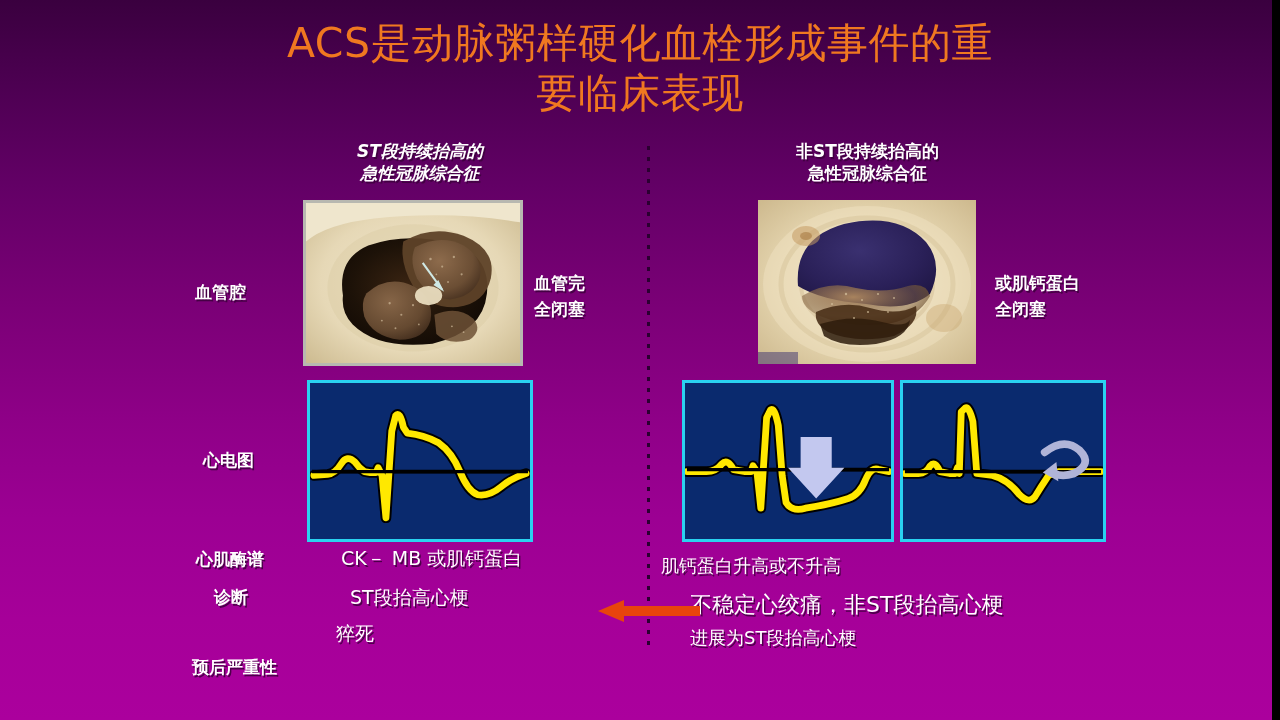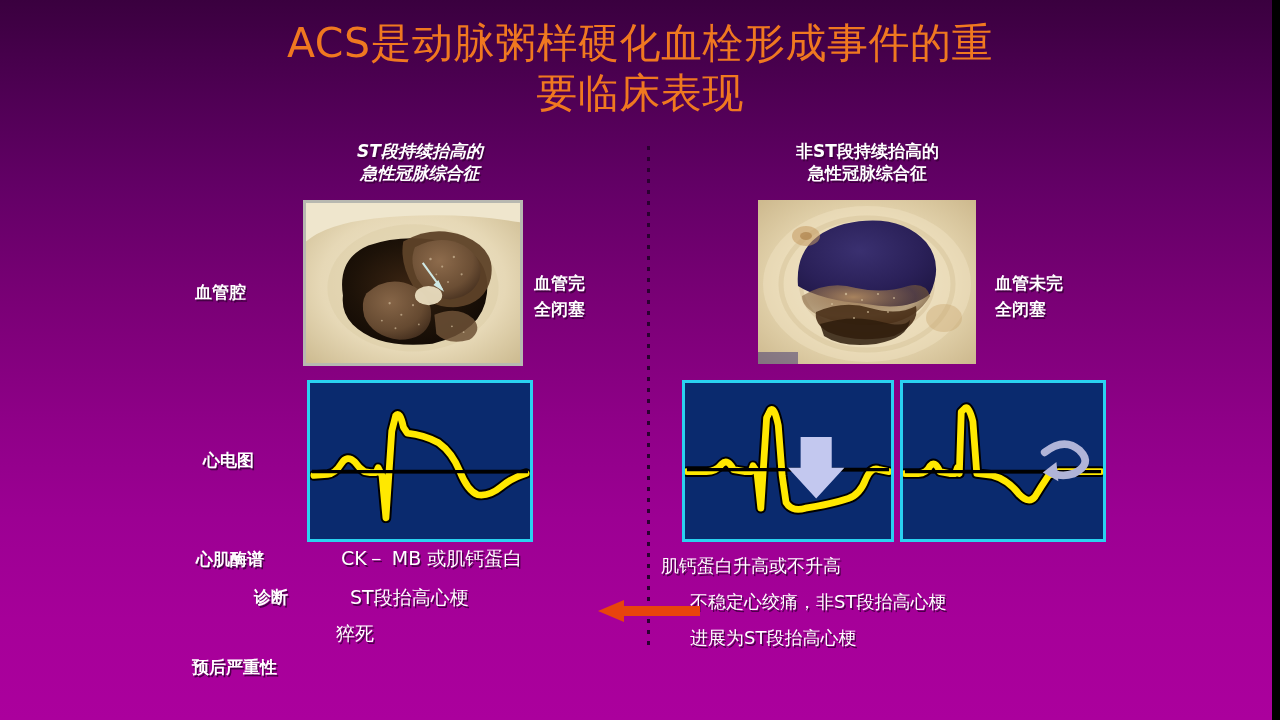--- a/index.html
+++ b/index.html
@@ -62,21 +62,21 @@
     color: #ffffff;
     font-size: 17px;
     font-weight: bold;
     white-space: nowrap;
     text-shadow: 1.5px 1.5px 0 rgba(60,0,60,0.85);
     font-family: "DejaVu Sans", sans-serif;
   }
   #label-lumen   { left: 195px; top: 281px; text-align: right; }
   #label-ecg     { left: 203px; top: 449px; }
   #label-enzyme  { left: 196px; top: 548px; }
-  #label-diag    { left: 214px; top: 586px; margin-left: 40px; }
+  #label-diag    { left: 214px; top: 586px; }
   #label-prog    { left: 192px; top: 656px; }
 
   
   .side-note {
     position: absolute;
     color: #ffffff;
     font-size: 17px;
     line-height: 26px;
     font-weight: bold;
     white-space: pre-line;
@@ -94,21 +94,21 @@
     font-weight: normal;
     white-space: nowrap;
     text-shadow: 1.5px 1.5px 0 rgba(60,0,60,0.85);
     font-family: "DejaVu Sans", sans-serif;
   }
   #val-left-enzyme { left: 341px; top: 546px; }
   #val-left-diag   { left: 350px; top: 585px; }
   #val-left-prog   { left: 336px; top: 621px; }
 
   #val-right-enzyme { left: 661px; top: 554px; font-size: 18px; }
-  #val-right-diag   { left: 690px; top: 590px; font-size: 18px; }
+  #val-right-diag   { left: 690px; top: 590px; font-size: 22px; }
   #val-right-prog   { left: 690px; top: 626px; font-size: 18px; }
 
   
   #divider {
     position: absolute;
     left: 647px;
     top: 146px;
     width: 3px;
     height: 500px;
     background-image: repeating-linear-gradient(
@@ -274,21 +274,21 @@
         <circle cx="130" cy="112" r="0.9"></circle>
           <circle cx="96" cy="118" r="1"></circle>
       </g>
       <ellipse cx="48" cy="36" rx="14" ry="10" fill="#c49a62" opacity="0.55"></ellipse>
       <ellipse cx="48" cy="36" rx="6" ry="4" fill="#a87c44" opacity="0.6"></ellipse>
       <ellipse cx="186" cy="118" rx="18" ry="14" fill="#c9a56e" opacity="0.4"></ellipse>
       <rect x="0" y="152" width="40" height="12" fill="#3a3070" opacity="0.5"></rect>
     </svg>
   </div>
 
-  <div class="side-note" id="note-right">血管未完
+  <div class="side-note" id="note-right">或肌钙蛋白
 全闭塞</div>
 
   <div class="ecg-panel" id="ecg-left">
     <svg viewBox="0 0 226 162" preserveAspectRatio="none">
       <line x1="2" y1="92" x2="224" y2="92" stroke="#000000" stroke-width="4"></line>
       <path d="M4 96 L18 95 Q26 94 32 84 Q38 74 46 82 Q50 88 56 92
                L62 93 L68 93 L70 88 L74 96 L78 140 L84 50 L88 34
                Q92 28 96 46 L100 52 Q118 54 132 62 Q146 72 154 92
                Q162 112 172 116 Q184 118 196 108 Q208 98 222 94" fill="none" stroke="#000000" stroke-width="11" stroke-linecap="round" stroke-linejoin="round"></path>
       <path d="M4 96 L18 95 Q26 94 32 84 Q38 74 46 82 Q50 88 56 92

